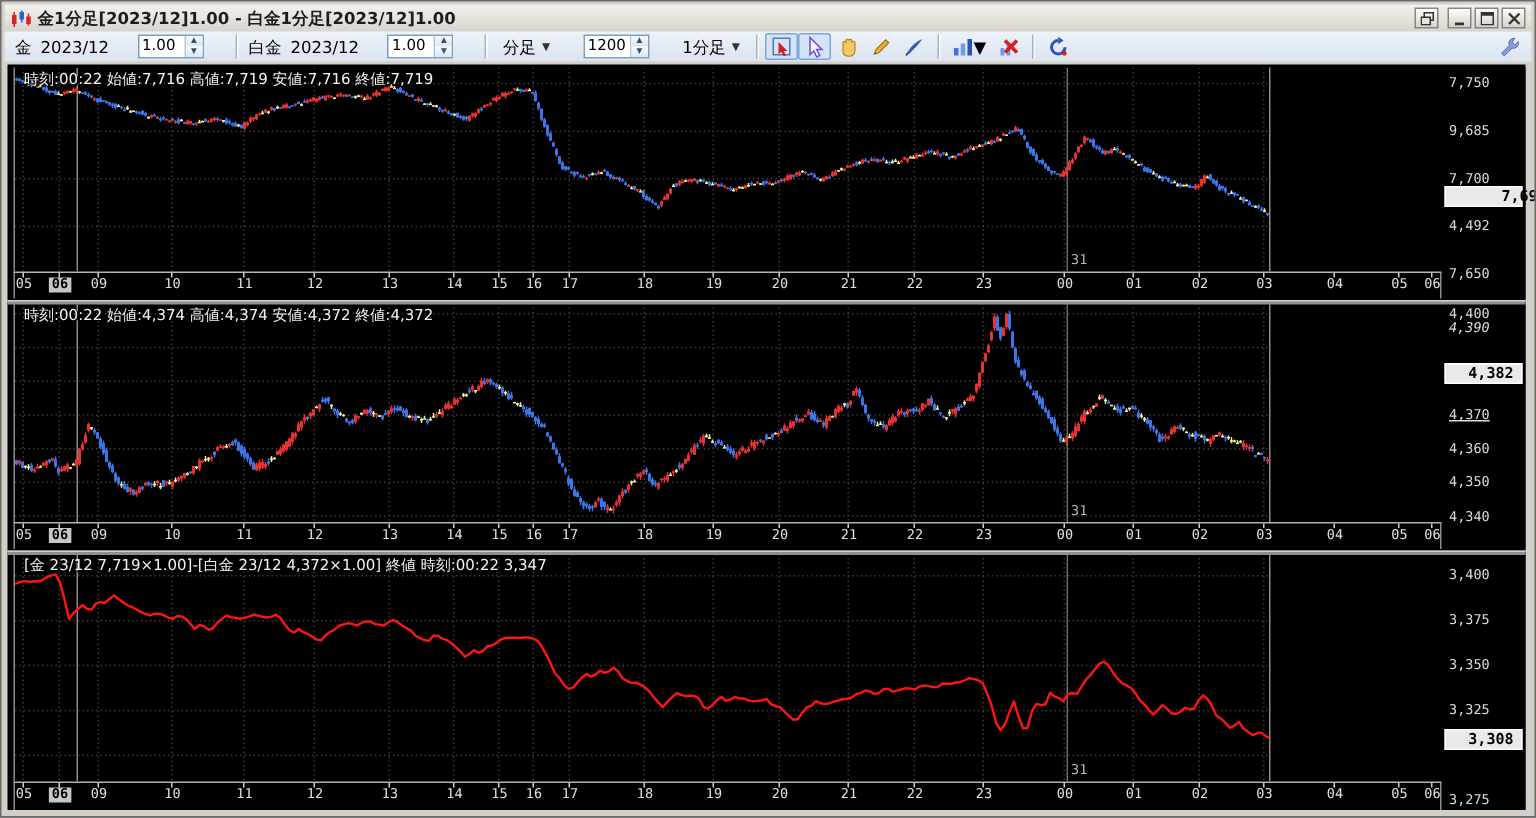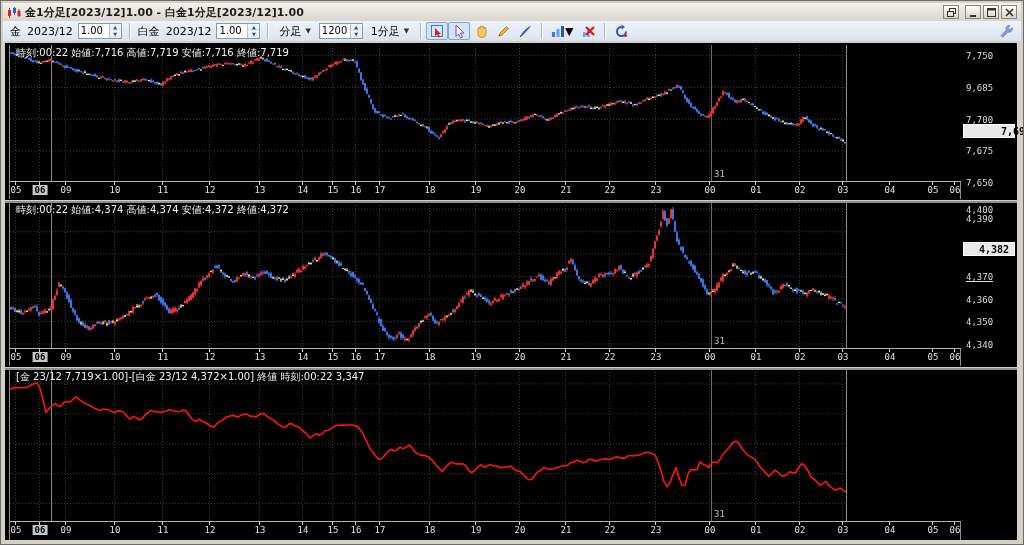--- a/index.html
+++ b/index.html
@@ -13,21 +13,21 @@
   .title-text { font-size:11px; font-weight:bold; color:#1d1d1d; white-space:nowrap;text-align:right; }
   .win-btns { margin-left:auto; display:flex; align-items:center; gap:2px; }
   .win-btn { width:16px; height:14px; background:linear-gradient(#fefefe,#d6d2ca); border:1px solid #8a867e;
     display:flex; align-items:center; justify-content:center; }
   .win-btn svg { display:block; }
 
   
   .toolbar { position:absolute; left:2px; top:20px; right:2px; height:20px; background:linear-gradient(#eef3fa,#dae3ef);
     display:flex; align-items:center; padding:0 4px; font-size:11px; color:#000; }
   .tb-label { margin:0 3px; white-space:nowrap; }
-  .spin { display:inline-flex; height:16px; border:1px solid #7f9db9; background:#fff; margin:0 2px; }
+  .spin { display:inline-flex; height:16px; border:1px solid #7f9db9; background:#fff; margin:0 16px; }
   .spin .val { width:30px; font-size:10px; line-height:14px; padding:0 2px; font-family:"DejaVu Sans",sans-serif; }
   .spin .btns { width:12px; display:flex; flex-direction:column; border-left:1px solid #b3c6dd; }
   .spin .btns div { flex:1; background:linear-gradient(#f6f9fd,#dbe6f3); font-size:5px; line-height:6px; text-align:center; color:#33506e; }
   .combo { display:inline-flex; align-items:center; height:18px; padding:0 4px; margin:0 1px; border:1px solid transparent; border-radius:2px; }
   .combo .arr { font-size:7px; margin-left:4px; color:#333; }
   .sep { width:1px; height:16px; background:#a9b4c2; box-shadow:1px 0 0 #fdfdfd; margin:0 5px; }
   .tool { width:22px; height:18px; display:flex; align-items:center; justify-content:center; border:1px solid transparent; border-radius:2px; }
   .tool.active { background:#d5e3f6; border-color:#7da7d9; }
   .tool svg { display:block; }
   .tb-right { margin-left:auto; display:flex; align-items:center; }
@@ -1222,21 +1222,21 @@
         <div class="xlab" style="left: 880px;">04</div>
         <div class="xtick" style="left: 922px;"></div>
         <div class="xlab" style="left: 923px;">05</div>
         <div class="xtick" style="left: 944px;"></div>
         <div class="xlab" style="left: 945px;">06</div>
       </div>
       <div class="yaxis" style="top: 2px; height: 154px;">
         <div class="ylab" style="top: 6.16822px;">7,750</div>
         <div class="ylab" style="top: 37.9439px;">9,685</div>
         <div class="ylab" style="top: 69.7196px;">7,700</div>
-        <div class="ylab" style="top: 101.495px;">7,675</div>
+        <div class="ylab" style="top: 101.495px;">4,492</div>
         <div class="ylab" style="top: 133.271px;">7,650</div>
         <div class="pricebox" style="top: 79.4299px; padding-left: 37px;">7,690</div>
       </div>
       <div class="plot" style="top: 159px; height: 146px;">
         <svg width="952" height="146">
           <line x1="5.5" y1="0" x2="5.5" y2="146" stroke="#3a3a3a" stroke-dasharray="1,2"></line>
           <line x1="29.5" y1="0" x2="29.5" y2="146" stroke="#3a3a3a" stroke-dasharray="1,2"></line>
           <line x1="55.5" y1="0" x2="55.5" y2="146" stroke="#3a3a3a" stroke-dasharray="1,2"></line>
           <line x1="104.5" y1="0" x2="104.5" y2="146" stroke="#3a3a3a" stroke-dasharray="1,2"></line>
           <line x1="152.5" y1="0" x2="152.5" y2="146" stroke="#3a3a3a" stroke-dasharray="1,2"></line>
@@ -2267,21 +2267,21 @@
         <div class="xlab" style="left: 833px;">03</div>
         <div class="xtick" style="left: 879px;"></div>
         <div class="xlab" style="left: 880px;">04</div>
         <div class="xtick" style="left: 922px;"></div>
         <div class="xlab" style="left: 923px;">05</div>
         <div class="xtick" style="left: 944px;"></div>
         <div class="xlab" style="left: 945px;">06</div>
       </div>
       <div class="yaxis" style="top: 159px; height: 164px;">
         <div class="ylab" style="top: 2.73846px;">4,400</div>
-        <div class="ylab" style="top: 12px;">4,390</div>
+        <div class="ylab" style="top: 12px; font-style: italic;">4,390</div>
         <div class="ylab" style="top: 70.1231px; text-decoration: underline;">4,370</div>
         <div class="ylab" style="top: 92.5846px;">4,360</div>
         <div class="ylab" style="top: 115.046px;">4,350</div>
         <div class="ylab" style="top: 137.508px;">4,340</div>
         <div class="pricebox" style="top: 40.1692px;">4,382</div>
       </div>
       <div class="plot" style="top: 326px; height: 152px;">
         <svg width="952" height="152">
           <line x1="5.5" y1="0" x2="5.5" y2="152" stroke="#3a3a3a" stroke-dasharray="1,2"></line>
           <line x1="29.5" y1="0" x2="29.5" y2="152" stroke="#3a3a3a" stroke-dasharray="1,2"></line>
@@ -2362,17 +2362,25 @@
         <div class="xlab" style="left: 790px;">02</div>
         <div class="xtick" style="left: 832px;"></div>
         <div class="xlab" style="left: 833px;">03</div>
         <div class="xtick" style="left: 879px;"></div>
         <div class="xlab" style="left: 880px;">04</div>
         <div class="xtick" style="left: 922px;"></div>
         <div class="xlab" style="left: 923px;">05</div>
         <div class="xtick" style="left: 944px;"></div>
         <div class="xlab" style="left: 945px;">06</div>
       </div>
+      <div class="yaxis" style="top: 326px; height: 171px;">
+        <div class="ylab" style="top: 10.3622px;">3,400</div>
+        <div class="ylab" style="top: 40.2835px;">3,375</div>
+        <div class="ylab" style="top: 70.2047px;">3,350</div>
+        <div class="ylab" style="top: 100.126px;">3,325</div>
+        <div class="ylab" style="top: 159.969px;">3,275</div>
+        <div class="pricebox" style="top: 117.472px;">3,308</div>
+      </div>
       <div class="splitter" style="top: 157px;"></div>
       <div class="splitter" style="top: 324px;"></div>
     </div>
 
 </div>
 
 </body></html>

